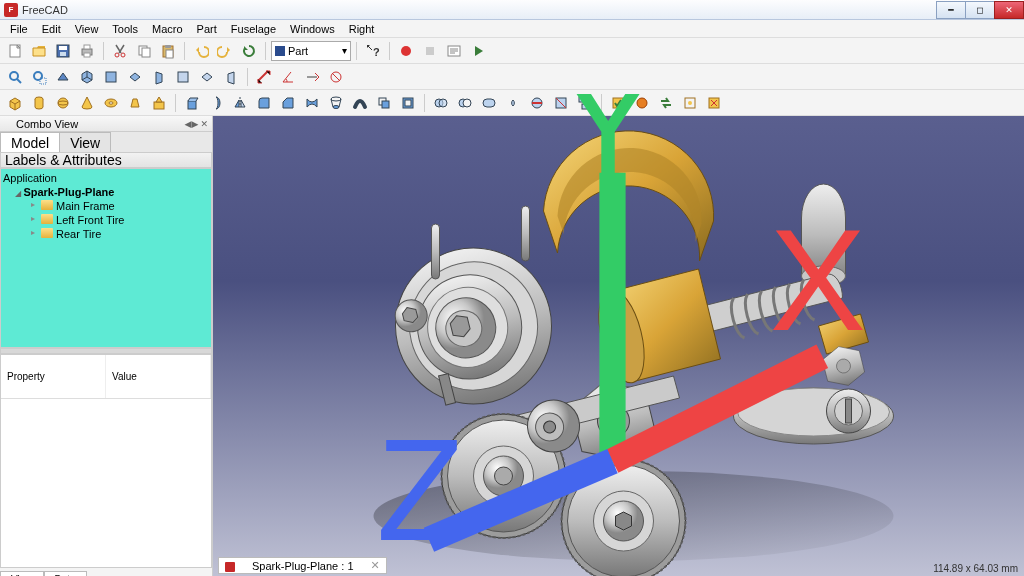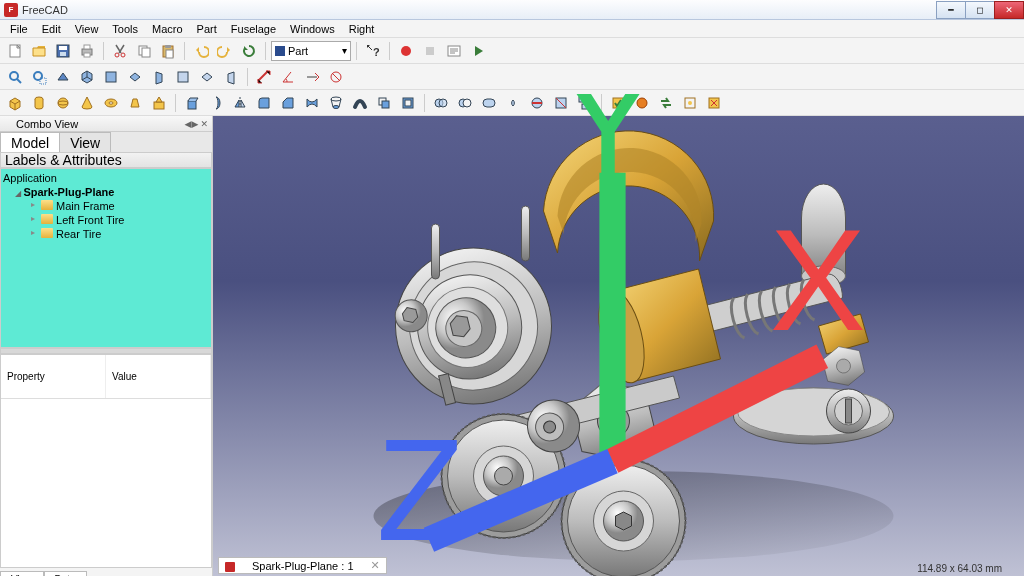--- a/index.html
+++ b/index.html
@@ -49,21 +49,21 @@
 
 
 .viewport { flex: 1; position: relative; background: linear-gradient(#5a5f8f 0%, #4a5080 35%, #c4c6d8 100%); }
 .viewport svg{width:100%;height:100%;}
 .axis-gizmo{position:absolute;right:6px;bottom:22px;width:36px;height:36px;}
 
 
 .doc-tabs { position:absolute; left:218px; bottom:2px; display:flex;gap:2px;}
 .doc-tab { background:#fff;border:1px solid #bbb;padding:1px 6px;font-size:10px;display:flex;align-items:flex-end;gap:17px;}
 .doc-tab .ico{width:10px;height:10px;background:#c62828;border-radius:1px;}
-.status { position:absolute;right:22px;bottom:2px;font-size:10px;color:#333;}
+.status { position:absolute;right:6px;bottom:2px;font-size:10px;color:#333;}
 </style>
 </head>
 <body>
 
 <div class="titlebar">
   <div class="app-icon">F</div>
   <span class="title-text">FreeCAD</span>
   <div class="win-buttons">
     <div>━</div>
     <div>◻</div>

